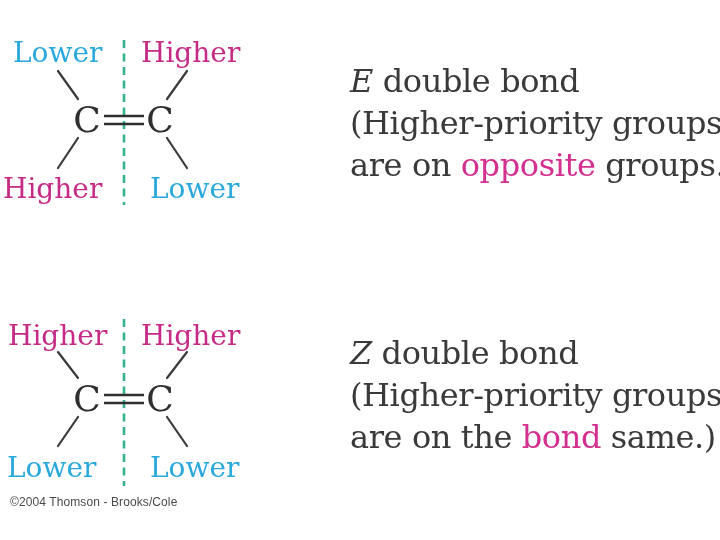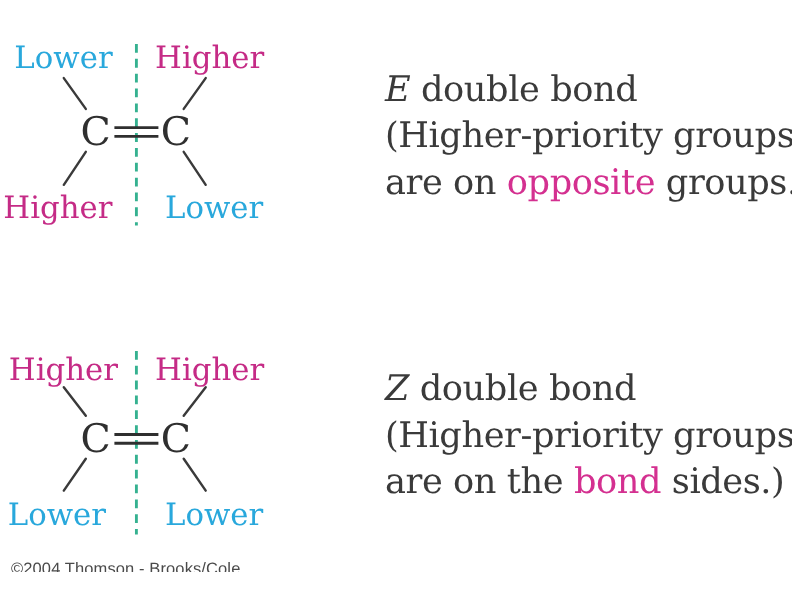--- a/index.html
+++ b/index.html
@@ -34,23 +34,23 @@
     white-space: nowrap;
   }
   #caption-e { top: 60px; }
   #caption-z { top: 332px; }
   .caption .it { font-style: italic; }
   .caption .accent { color: #d43090; }
 
   .copyright {
     position: absolute;
     left: 10px;
-    top: 509px;
+    top: 495px;
     font-family: "Liberation Sans", sans-serif;
-    font-size: 15px;
+    font-size: 12px;
     color: #4a4a4a;
     letter-spacing: 0.1px;
   }
 </style>
 </head>
 <body>
 
 <div class="slide">
 
   <svg id="diagram-e" class="diagram" width="260" height="180" viewBox="0 0 260 180">
@@ -87,18 +87,18 @@
     <line class="dbond" x1="104" y1="88" x2="144" y2="88"></line>
     <line class="bond" x1="78" y1="102" x2="58" y2="131"></line>
     <line class="bond" x1="167" y1="102" x2="187" y2="131"></line>
     <text class="label label-lower" x="7" y="162">Lower</text>
     <text class="label label-lower" x="150" y="162">Lower</text>
   </svg>
 
   <div id="caption-z" class="caption">
     <div><span class="it">Z</span><span> double bond</span></div>
     <div>(Higher-priority groups</div>
-    <div><span>are on the </span><span class="accent">bond</span><span> sides.)</span></div>
+    <div><span>are on the </span><span class="accent">bond</span><span> same.)</span></div>
   </div>
 
   <div class="copyright">©2004 Thomson - Brooks/Cole</div>
 
 </div>
 
 </body></html>

